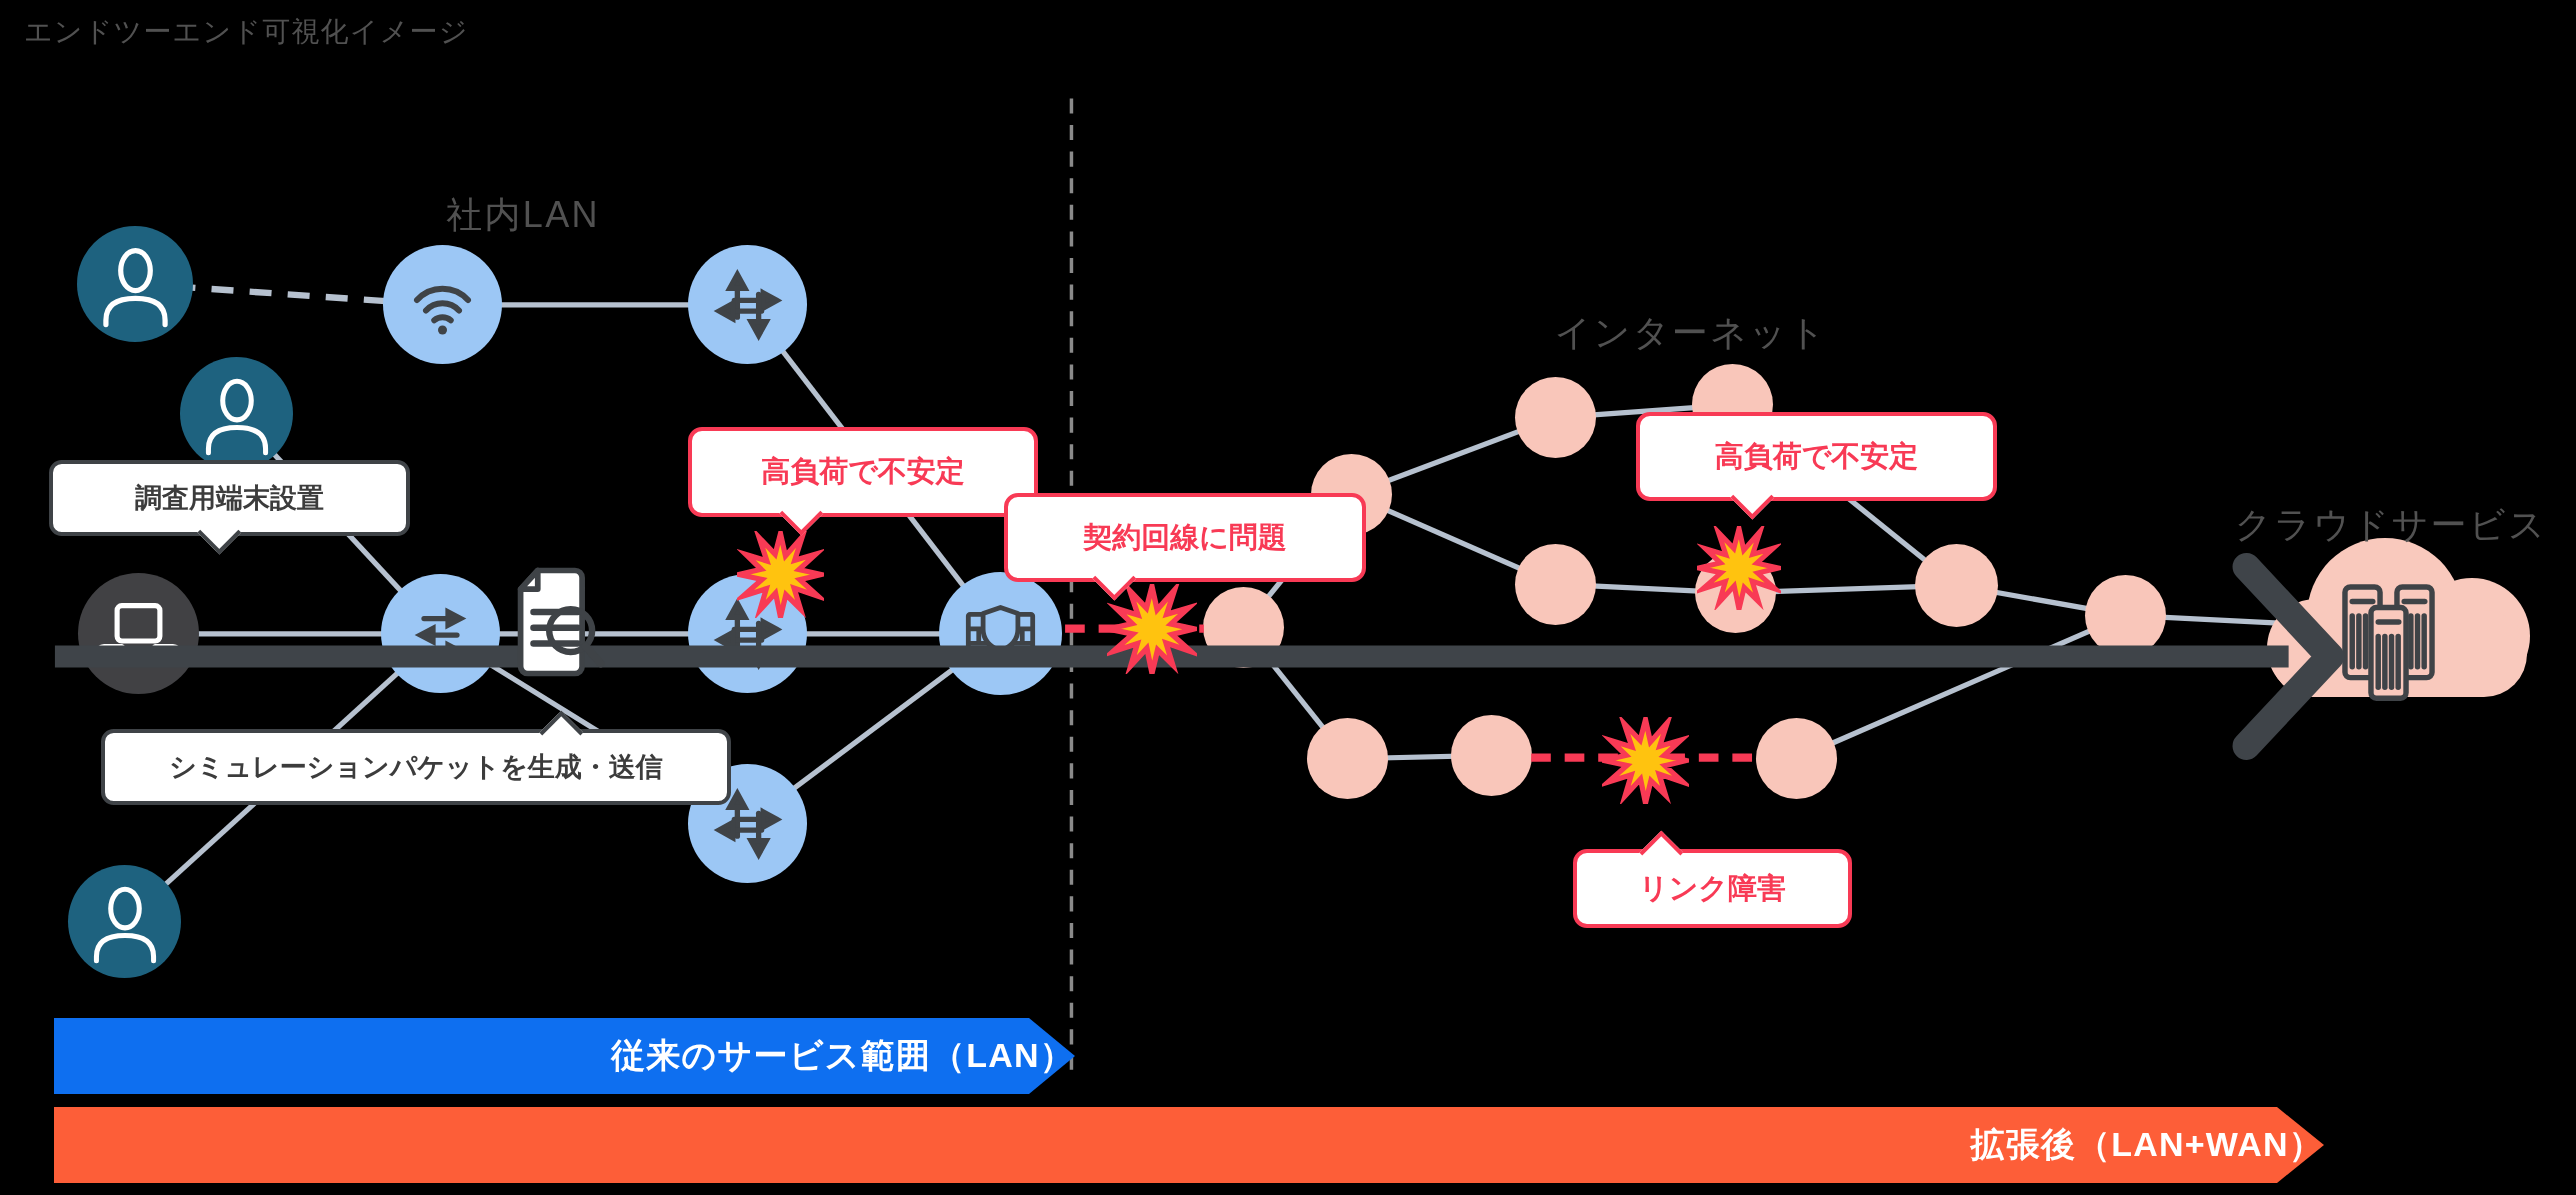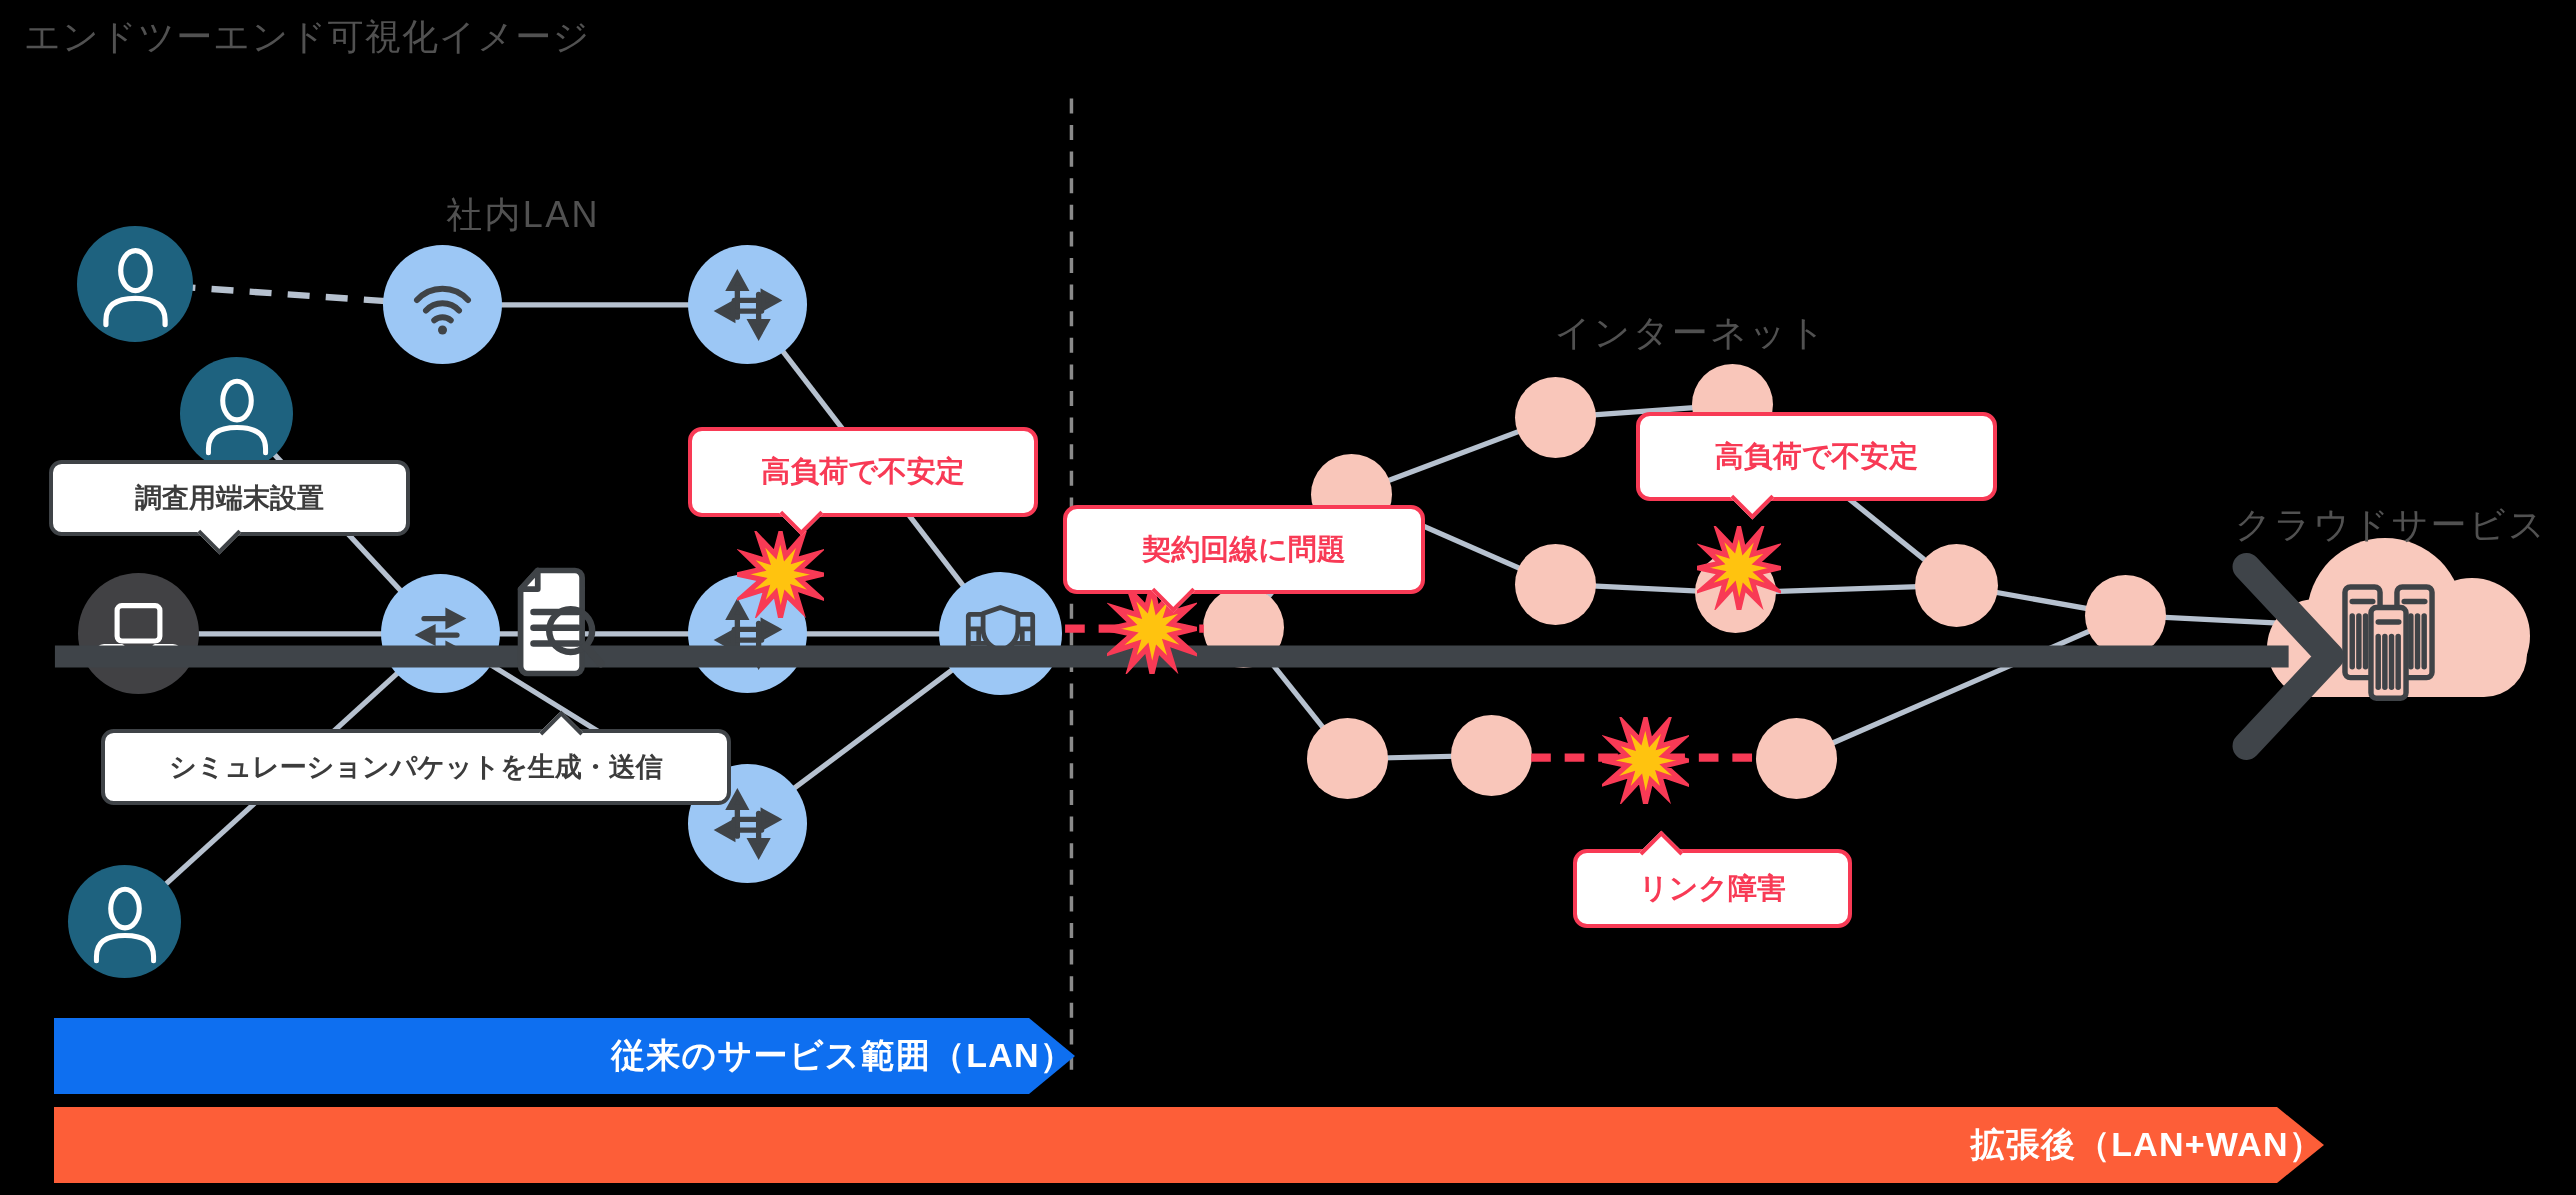--- a/index.html
+++ b/index.html
@@ -5,21 +5,21 @@
   :root{
     --node_blue:#9cc7f5; --node_pink:#f9c6ba; --node_teal:#1e627f; --node_dark:#414144;
     --edge:#b6c1cf; --ink:#3f4347; --alert:#f83a55; --burst:#ffc30f;
     --bar_blue:#0e6ff0; --bar_orange:#fd5e38; --label_gray:#515151; --cloud_pink:#f9c9bd;
   }
   html,body{margin:0;padding:0;background:#000;}
   .stage{position:relative;width:2576px;height:1196px;background:#000;overflow:hidden;
          font-family:"Liberation Sans",sans-serif;}
   svg.layer{position:absolute;left:0;top:0;}
   .lbl{position:absolute;color:var(--label_gray);white-space:nowrap;}
-  .title{left:24px;top:12.7px;font-size:36px;letter-spacing:1.2px;}
+  .title{left:24px;top:12.7px;font-size:28px;letter-spacing:1.2px;}
   .sec{transform:translate(-50%,-50%);font-size:36px;letter-spacing:2.3px;margin-top:40px;}
   .node{position:absolute;border-radius:50%;display:flex;align-items:center;justify-content:center;}
   .node.blue{background:var(--node_blue);}
   .node.pink{background:var(--node_pink);}
   .node.teal{background:var(--node_teal);}
   .node.dark{background:var(--node_dark);}
   .callout{position:absolute;background:#fff;display:flex;align-items:center;justify-content:center;
            white-space:nowrap;}
   .callout.white{border:4px solid var(--ink);border-radius:12.7px;color:#3c3c3c;font-size:27px;font-weight:bold;font-family:Liberation Mono, monospace;}
   .callout.red{border:4.6px solid var(--alert);border-radius:14px;color:var(--alert);font-size:29px;font-weight:bold;}
@@ -246,21 +246,21 @@
   </div>
   <div class="callout white" style="left:101px;top:729px;width:622px;height:68px;">
     <span>シミュレーションパケットを生成・送信</span>
     <span class="tail up" style="left:441px;"></span>
   </div>
 
   <div class="callout red" style="left:688px;top:427px;width:342px;height:82px;">
     <span>高負荷で不安定</span>
     <span class="tail down" style="left:94px;"></span>
   </div>
-  <div class="callout red" style="left:1063px;top:493px;width:354px;height:81px;margin-top:12px;">
+  <div class="callout red" style="left:1004px;top:493px;width:354px;height:81px;">
     <span>契約回線に問題</span>
     <span class="tail down" style="left:91px;"></span>
   </div>
   <div class="callout red" style="left:1636px;top:412px;width:353px;height:81px;">
     <span>高負荷で不安定</span>
     <span class="tail down" style="left:97px;"></span>
   </div>
   <div class="callout red" style="left:1573px;top:849px;width:271px;height:71px;">
     <span>リンク障害</span>
     <span class="tail up" style="left:69px;"></span>

